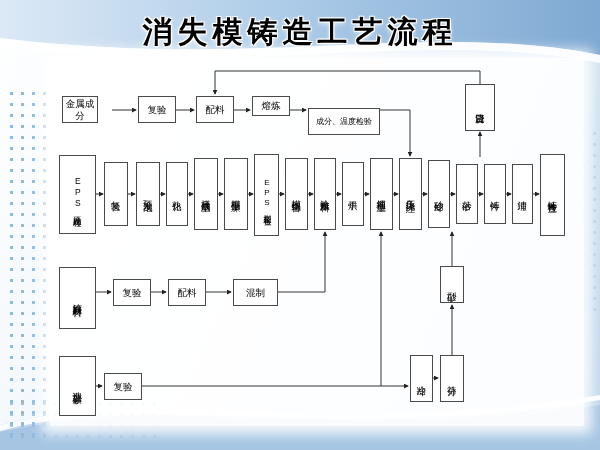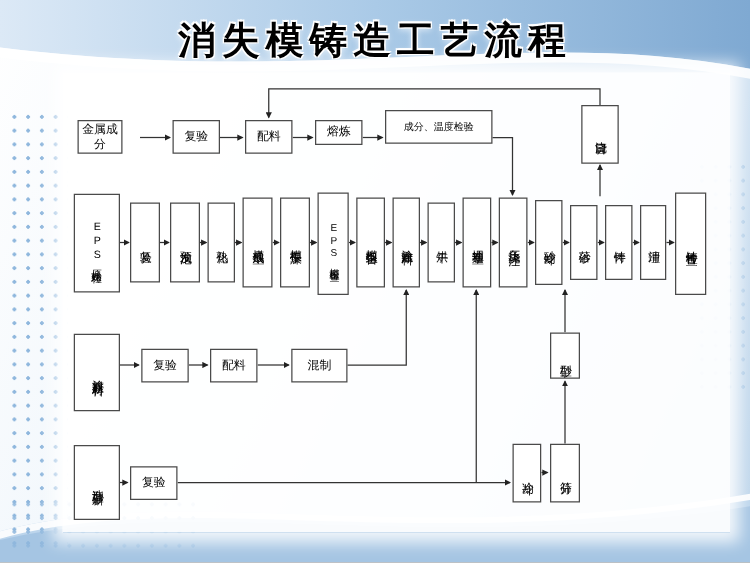--- a/index.html
+++ b/index.html
@@ -115,21 +115,21 @@
       <line x1="433" y1="378" x2="438" y2="378" marker-end="url(#arr)"></line>
       <line x1="452" y1="355" x2="452" y2="305" marker-end="url(#arr)"></line>
       <line x1="452" y1="266" x2="452" y2="232" marker-end="url(#arr)"></line>
     </g>
   </svg>
 
   <div class="box" style="left:62px;top:96px;width:36px;height:27px">金属成分</div>
   <div class="box" style="left:138px;top:96px;width:38px;height:27px">复验</div>
   <div class="box" style="left:196px;top:96px;width:38px;height:27px">配料</div>
   <div class="box" style="left:252px;top:96px;width:38px;height:20px">熔炼</div>
-  <div class="box xs" style="left:308px;top:88px;width:86px;height:27px">成分、温度检验</div>
+  <div class="box xs" style="left:308px;top:108px;width:72px;height:27px">成分、温度检验</div>
   <div class="box vbox" style="left:465px;top:84px;width:30px;height:47px">浇冒口</div>
 
   <div class="box vbox s" style="left:59px;top:155px;width:37px;height:79px">EPS原始珠粒</div>
   <div class="box vbox" style="left:104px;top:162px;width:24px;height:64px">复验</div>
   <div class="box vbox" style="left:136px;top:162px;width:24px;height:64px">预发泡</div>
   <div class="box vbox" style="left:166px;top:162px;width:22px;height:64px">熟化</div>
   <div class="box vbox" style="left:194px;top:158px;width:24px;height:72px">模具成型</div>
   <div class="box vbox" style="left:224px;top:158px;width:24px;height:72px">模型干燥</div>
   <div class="box vbox xs" style="left:254px;top:154px;width:25px;height:82px">EPS模型检查</div>
   <div class="box vbox" style="left:285px;top:158px;width:23px;height:72px">模型组合</div>

